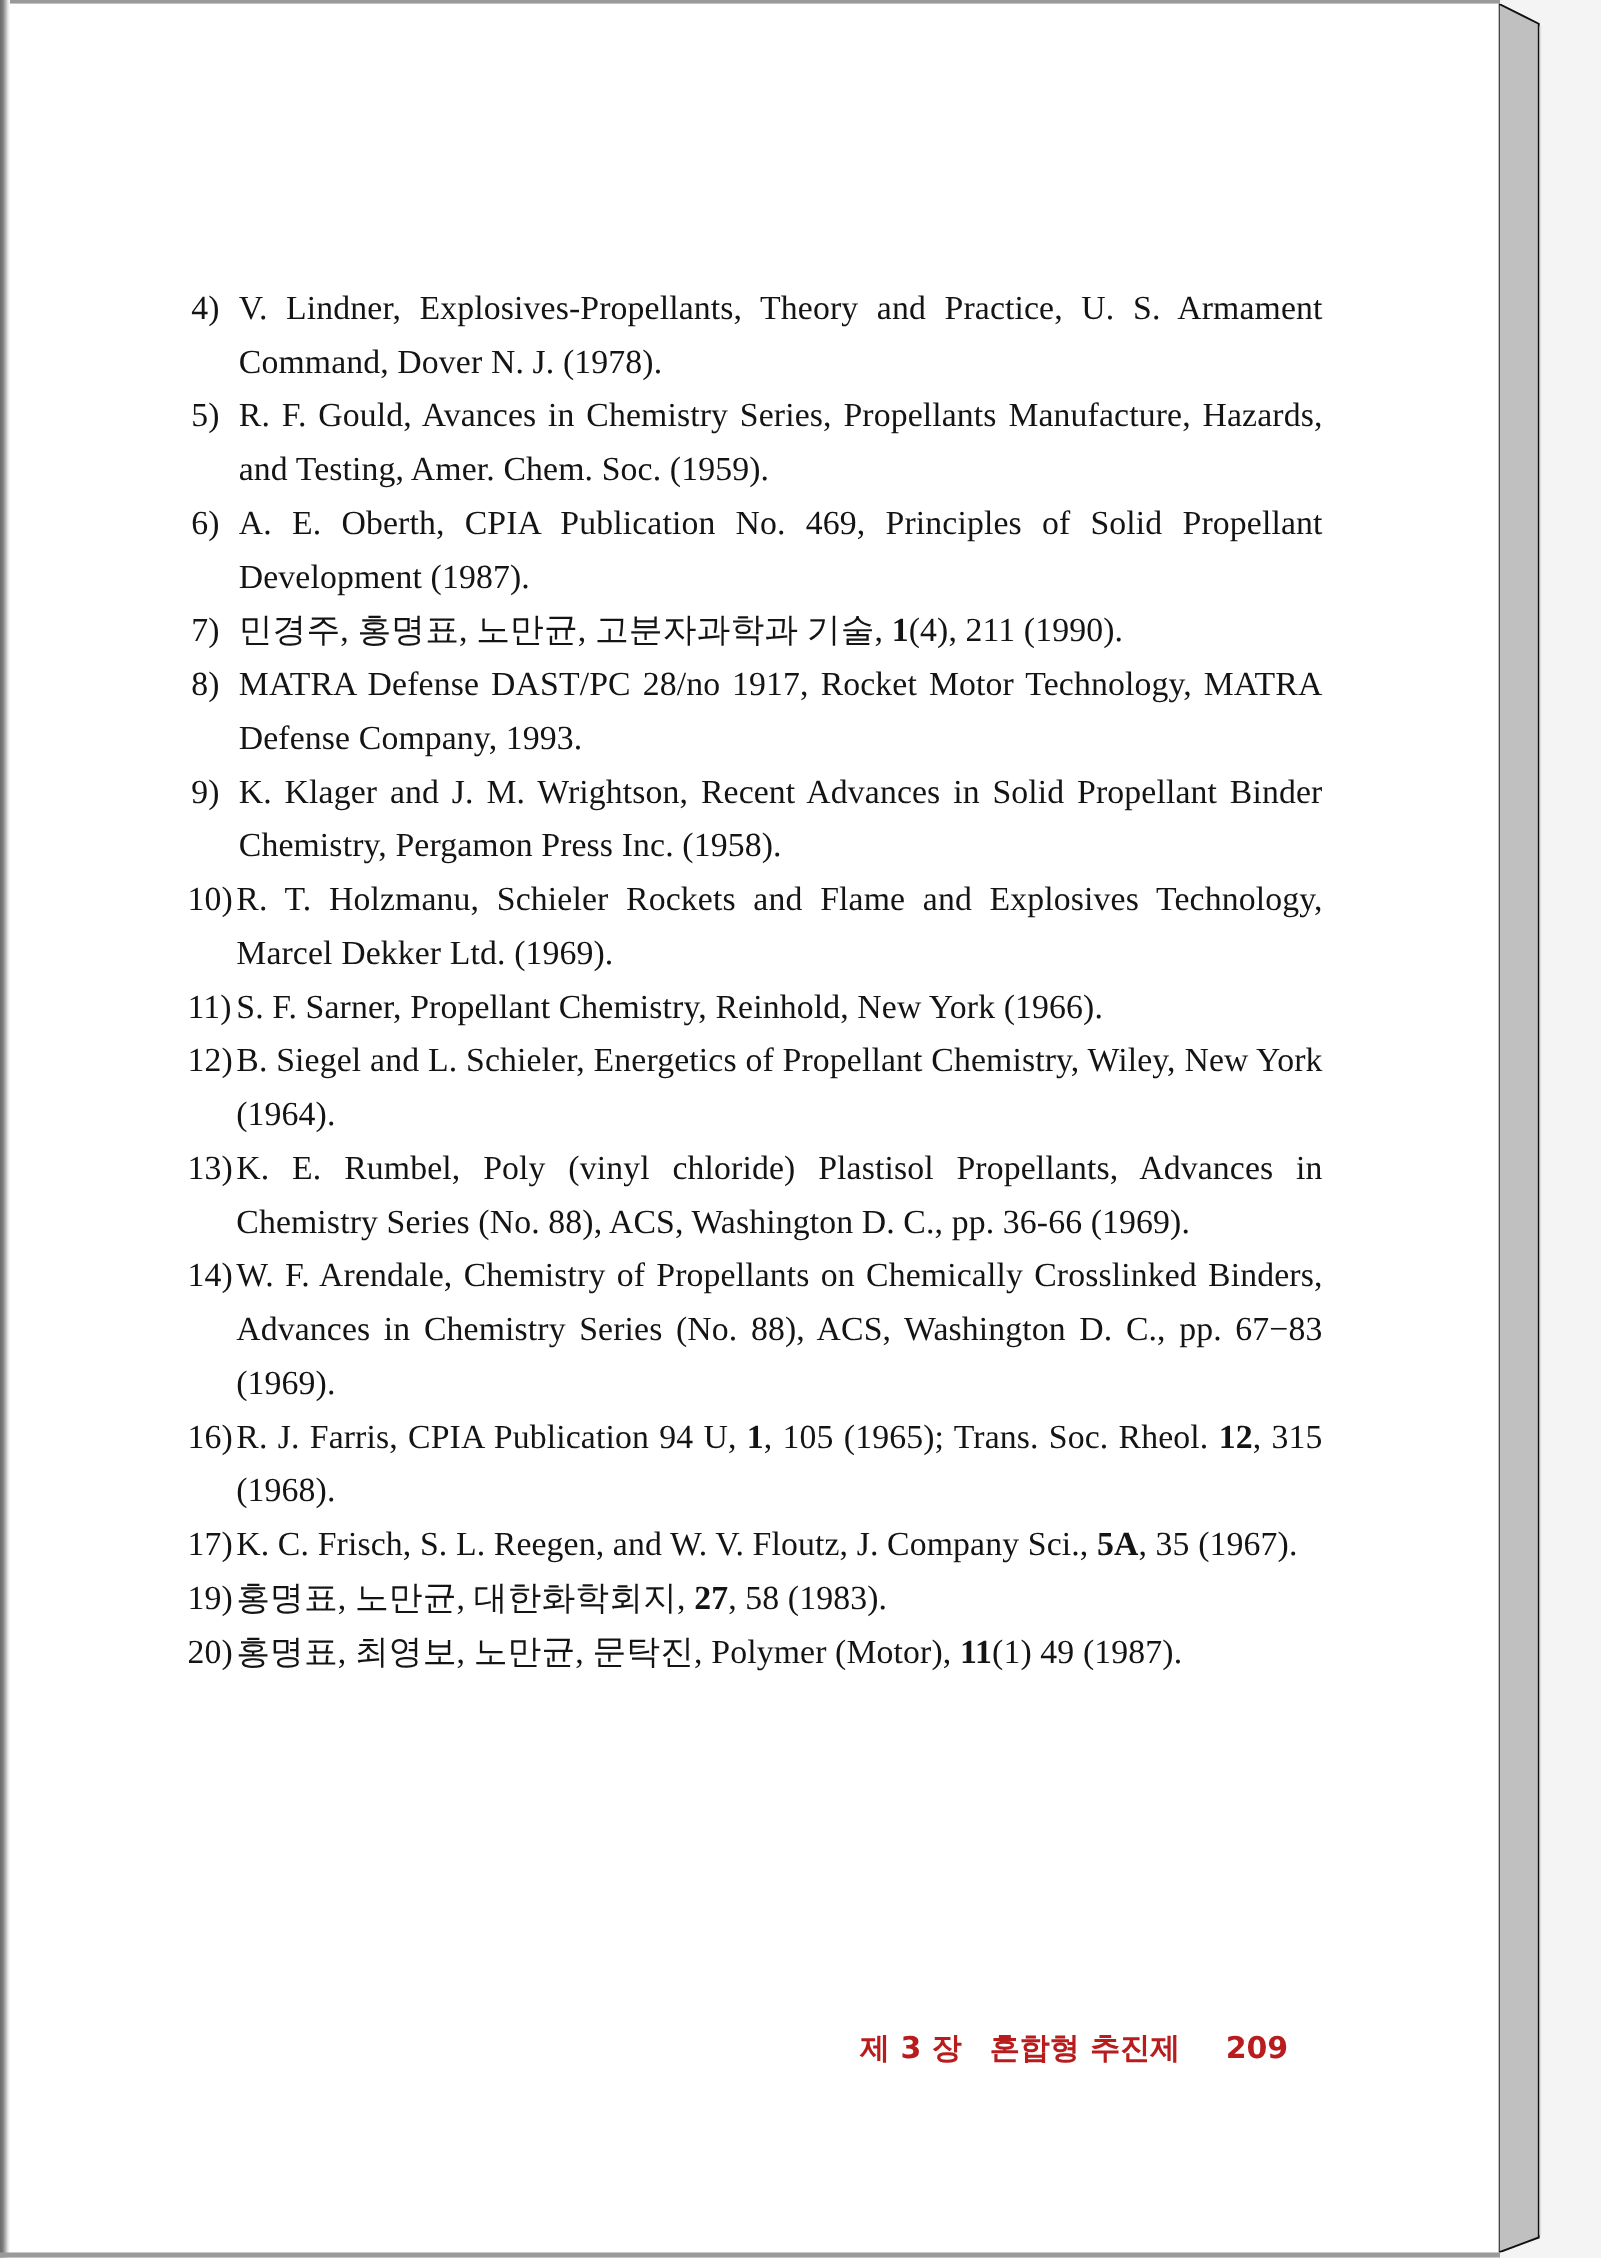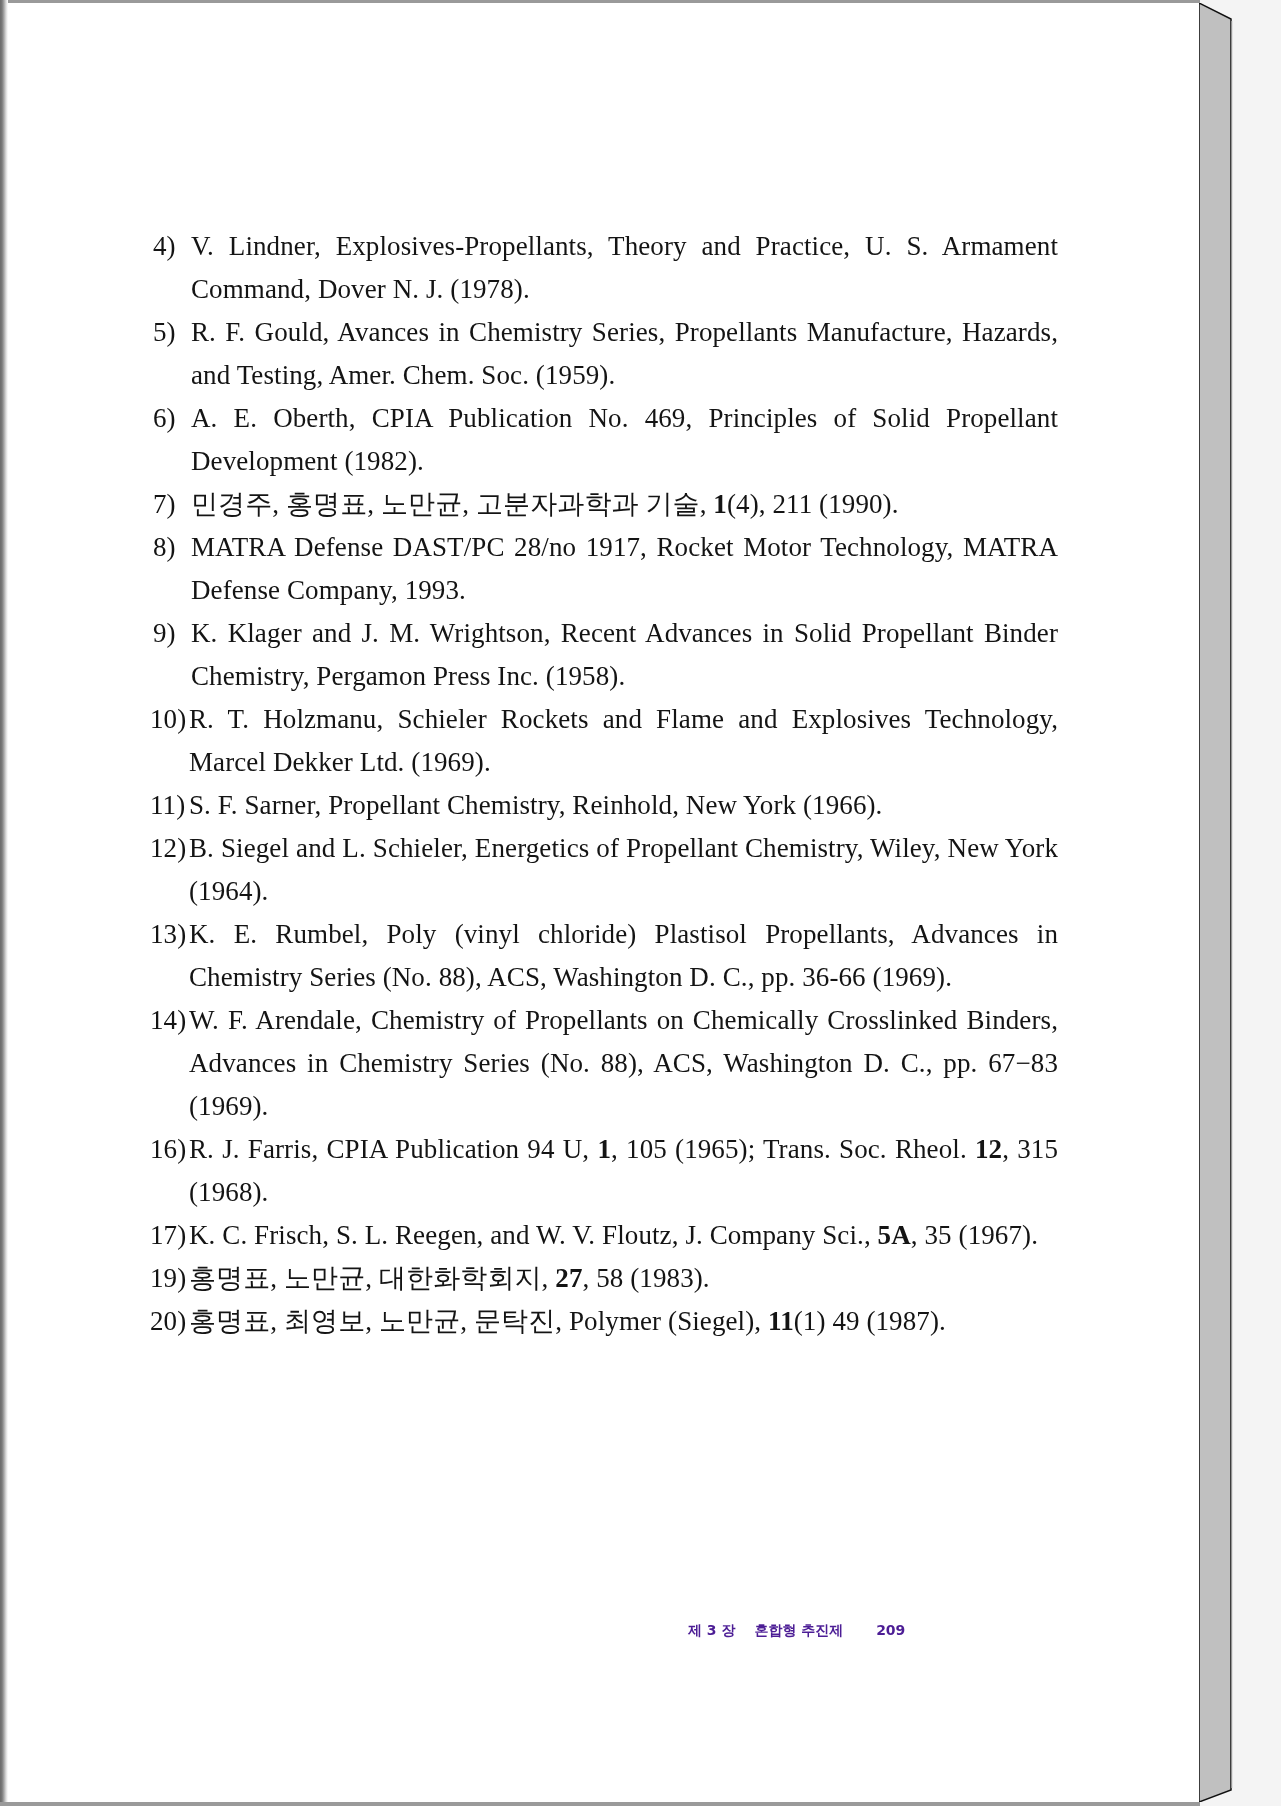--- a/index.html
+++ b/index.html
@@ -85,23 +85,23 @@
     .ref .body { display: block; }
     .it { }
     .b { font-weight: bold; }
 
     .running-footer {
       position: absolute;
       left: 680px;
       top: 1619px;
       width: 340px;
       font-family: "DejaVu Sans", "Liberation Sans", sans-serif;
-      font-size: 14px;
+      font-size: 24px;
       font-weight: bold;
-      color: #4c1d95;
+      color: #b91c1c;
       white-space: nowrap;
     }
     .running-footer span { margin-right: 14px; }
     .running-footer .pg { margin-left: 14px; margin-right: 0; }
   </style>
 </head>
 <body>
 
 <div class="frame">
   <div class="top-edge"></div>
@@ -113,21 +113,21 @@
       <div class="ref">
           <span class="num">4)</span>
           <span class="body"><span>V. Lindner, </span><span class="it">Explosives-Propellants, Theory and Practice,</span><span> U. S. Armament Command, Dover N. J. (1978).</span></span>
         </div>
       <div class="ref">
           <span class="num">5)</span>
           <span class="body"><span>R. F. Gould, Avances in Chemistry Series, </span><span class="it">Propellants Manufacture, Hazards, and Testing,</span><span> Amer. Chem. Soc. (1959).</span></span>
         </div>
       <div class="ref">
           <span class="num">6)</span>
-          <span class="body"><span>A. E. Oberth, CPIA Publication No. 469, </span><span class="it">Principles of Solid Propellant Development</span><span> (1982).</span></span>
+          <span class="body"><span>A. E. Oberth, CPIA Publication No. 469, </span><span class="it">Principles of Solid Propellant Development</span><span> (1987).</span></span>
         </div>
       <div class="ref">
           <span class="num">7)</span>
           <span class="body"><span>민경주, 홍명표, 노만균, 고분자과학과 기술, </span><span class="b">1</span><span>(4), 211 (1990).</span></span>
         </div>
       <div class="ref">
           <span class="num">8)</span>
           <span class="body"><span>MATRA Defense DAST/PC 28/no  1917, </span><span class="it">Rocket Motor Technology,</span><span> MATRA Defense Company, 1993.</span></span>
         </div>
       <div class="ref">
@@ -161,21 +161,21 @@
       <div class="ref two-digit">
           <span class="num">17)</span>
           <span class="body"><span>K. C. Frisch, S. L. Reegen, and W. V. Floutz, </span><span class="it">J. Company Sci.,</span><span> </span><span class="b">5A</span><span>, 35 (1967).</span></span>
         </div>
       <div class="ref two-digit">
           <span class="num">19)</span>
           <span class="body"><span>홍명표, 노만균, 대한화학회지, </span><span class="b">27</span><span>, 58 (1983).</span></span>
         </div>
       <div class="ref two-digit">
           <span class="num">20)</span>
-          <span class="body"><span>홍명표, 최영보, 노만균, 문탁진, </span><span class="it">Polymer (Siegel),</span><span> </span><span class="b">11</span><span>(1) 49 (1987).</span></span>
+          <span class="body"><span>홍명표, 최영보, 노만균, 문탁진, </span><span class="it">Polymer (Motor),</span><span> </span><span class="b">11</span><span>(1) 49 (1987).</span></span>
         </div>
     </div>
 
     <div class="running-footer">
       <span>제 3 장</span>
       <span>혼합형 추진제</span>
       <span class="pg">209</span>
     </div>
   </div>
 

